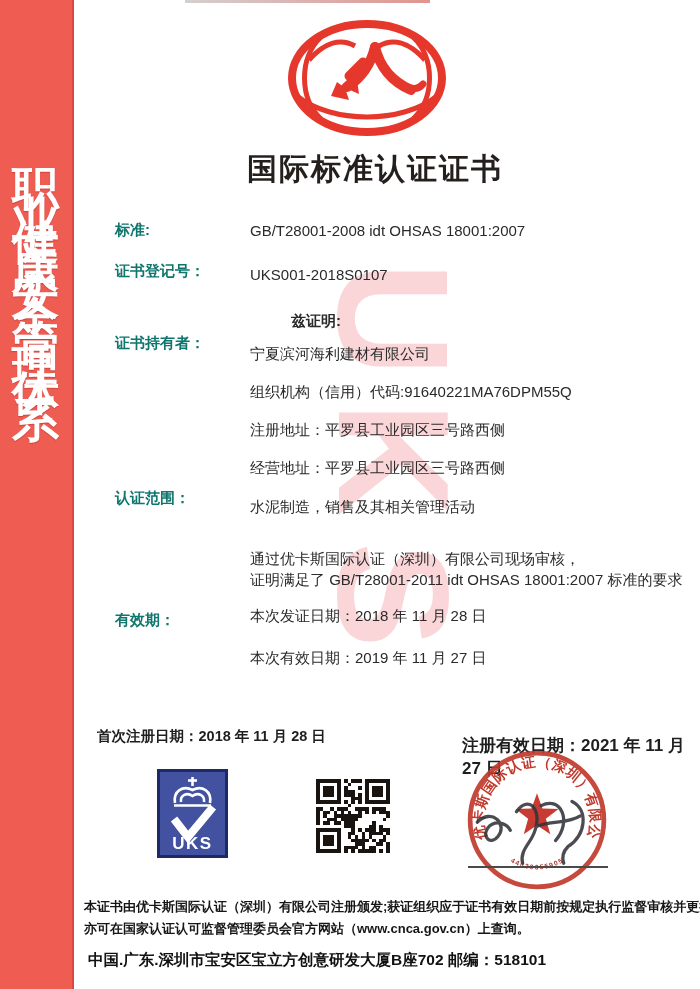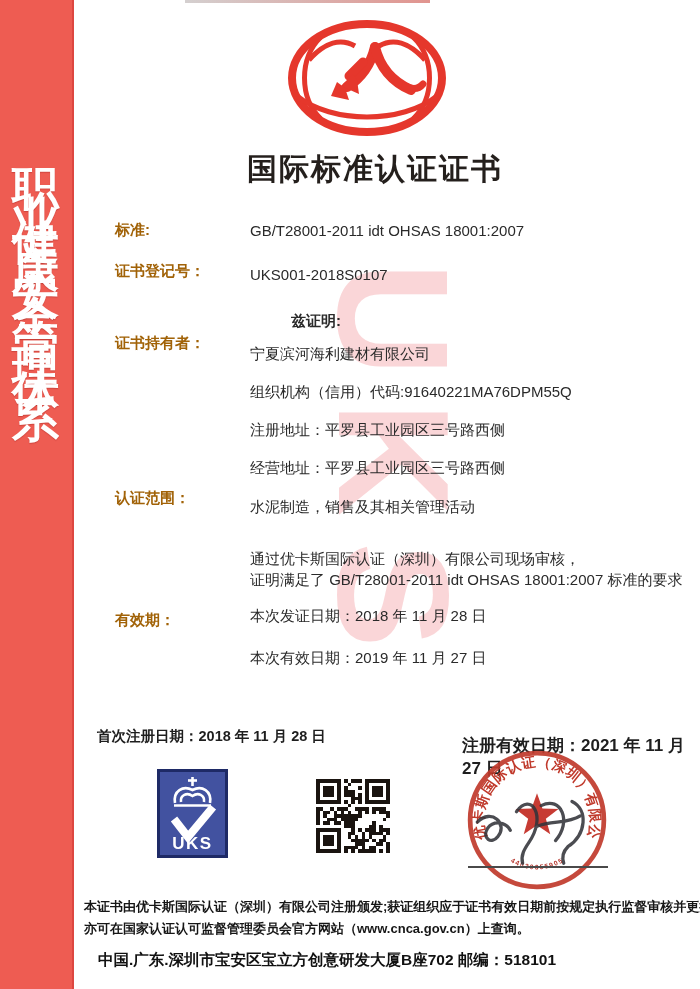--- a/index.html
+++ b/index.html
@@ -45,21 +45,21 @@
   
   .globe-logo { position:absolute; left:287px; top:20px; width:160px; height:116px; }
   .cert-title {
     position:absolute; left:75px; top:149px; width:584px;
     text-align:center; font-size:30px; font-weight:700; color:#241f1c;
     letter-spacing:2px;
     padding-left:16px;
   }
 
   
-  .lbl { position:absolute; left:115px; font-size:15px; font-weight:700; color:#a16207; white-space:nowrap; }
+  .lbl { position:absolute; left:115px; font-size:15px; font-weight:700; color:#0f766e; white-space:nowrap; }
   .val { position:absolute; left:250px; font-size:15px; color:#2a2a2a; white-space:nowrap; }
   .bold { font-weight:700;margin-left:41px; }
 
   .row-standard-l { top:221px; } .row-standard-v { top:222px; }
   .row-regno-l { top:262px; } .row-regno-v { top:266px; }
   .row-certify { top:312px; }
   .row-holder-l { top:334px; } .row-holder-v { top:345px; }
   .row-orgcode { top:383px; }
   .row-regaddr { top:421px; }
   .row-bizaddr { top:459px; }
@@ -83,21 +83,21 @@
   .sign-line { position:absolute; left:468px; top:866px; width:140px; height:2px; background:#4a4a4a; }
 
   
   .footer {
     position:absolute; left:84px; top:896px; width:614px;
     font-size:13px; line-height:22px; font-weight:600; color:#161616;
     text-align:justify;
   }
   .footer div { white-space:nowrap; }
   .address {
-    position:absolute; left:79px; top:950px; width:496px;
+    position:absolute; left:69px; top:950px; width:496px;
     text-align:center; font-size:15.5px; font-weight:700; color:#111;
   }
 </style>
 </head>
 <body>
 
 <div class="page">
 
   <div class="top-artifact"></div>
 
@@ -124,21 +124,21 @@
         <path d="M 76,42 L 62,56" stroke-width="9"></path>
       </g>
       <path d="M 66,54 L 54,66 L 72,74 L 70,60 Z" fill="#e5372c"></path>
       <path d="M 50,62 L 44,76 L 62,80 L 58,68 Z" fill="#e5372c"></path>
     </svg>
   </div>
 
   <div class="cert-title">国际标准认证证书</div>
 
   <div class="lbl row-standard-l">标准:</div>
-  <div class="val row-standard-v">GB/T28001-2011 idt OHSAS 18001:2007</div>
+  <div class="val row-standard-v">GB/T28001-2008 idt OHSAS 18001:2007</div>
 
   <div class="lbl row-regno-l">证书登记号：</div>
   <div class="val row-regno-v">UKS001-2018S0107</div>
 
   <div class="val bold row-certify">兹证明:</div>
 
   <div class="lbl row-holder-l">证书持有者：</div>
   <div class="val row-holder-v">宁夏滨河海利建材有限公司</div>
   <div class="val row-orgcode">组织机构（信用）代码:91640221MA76DPM55Q</div>
   <div class="val row-regaddr">注册地址：平罗县工业园区三号路西侧</div>

